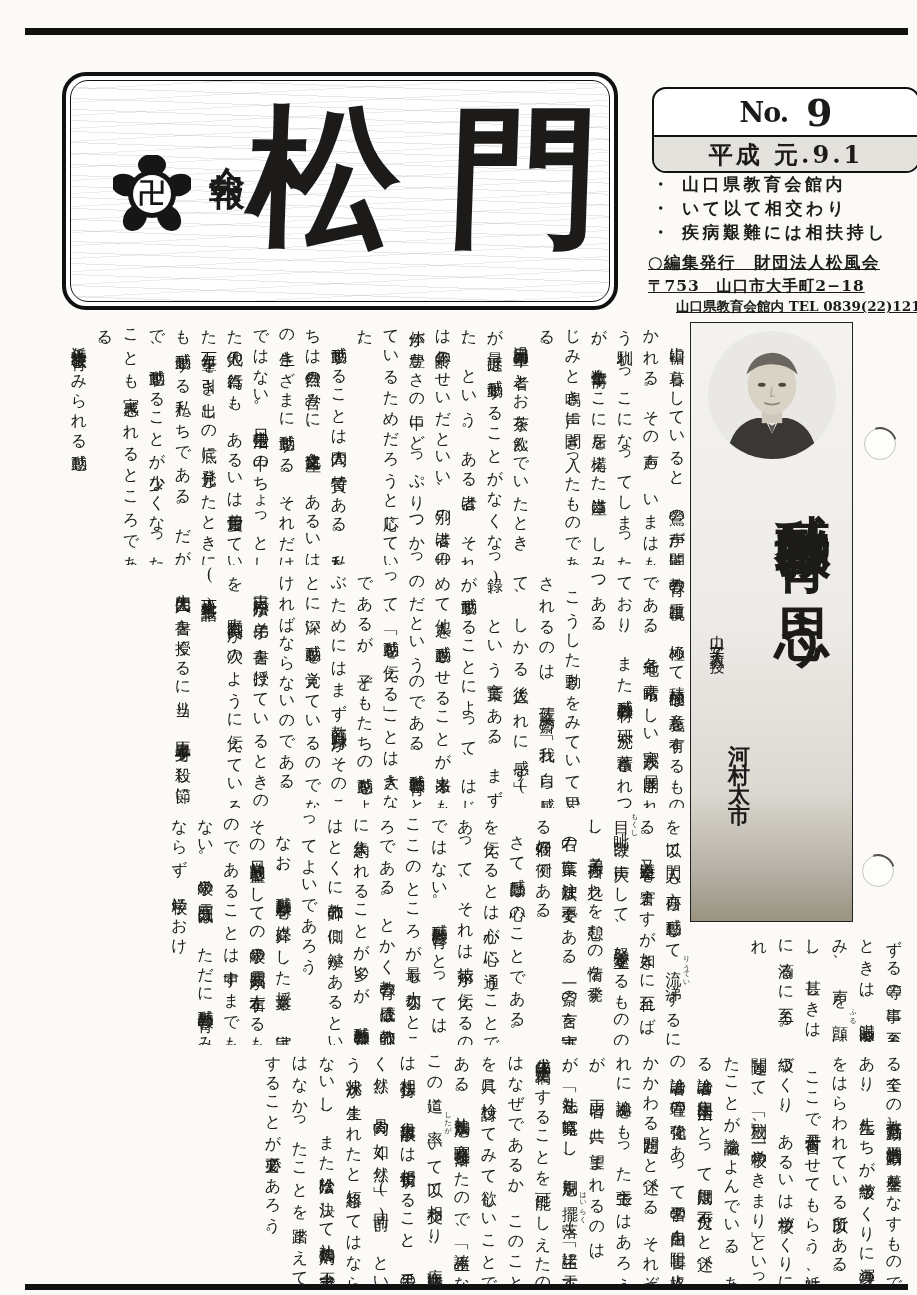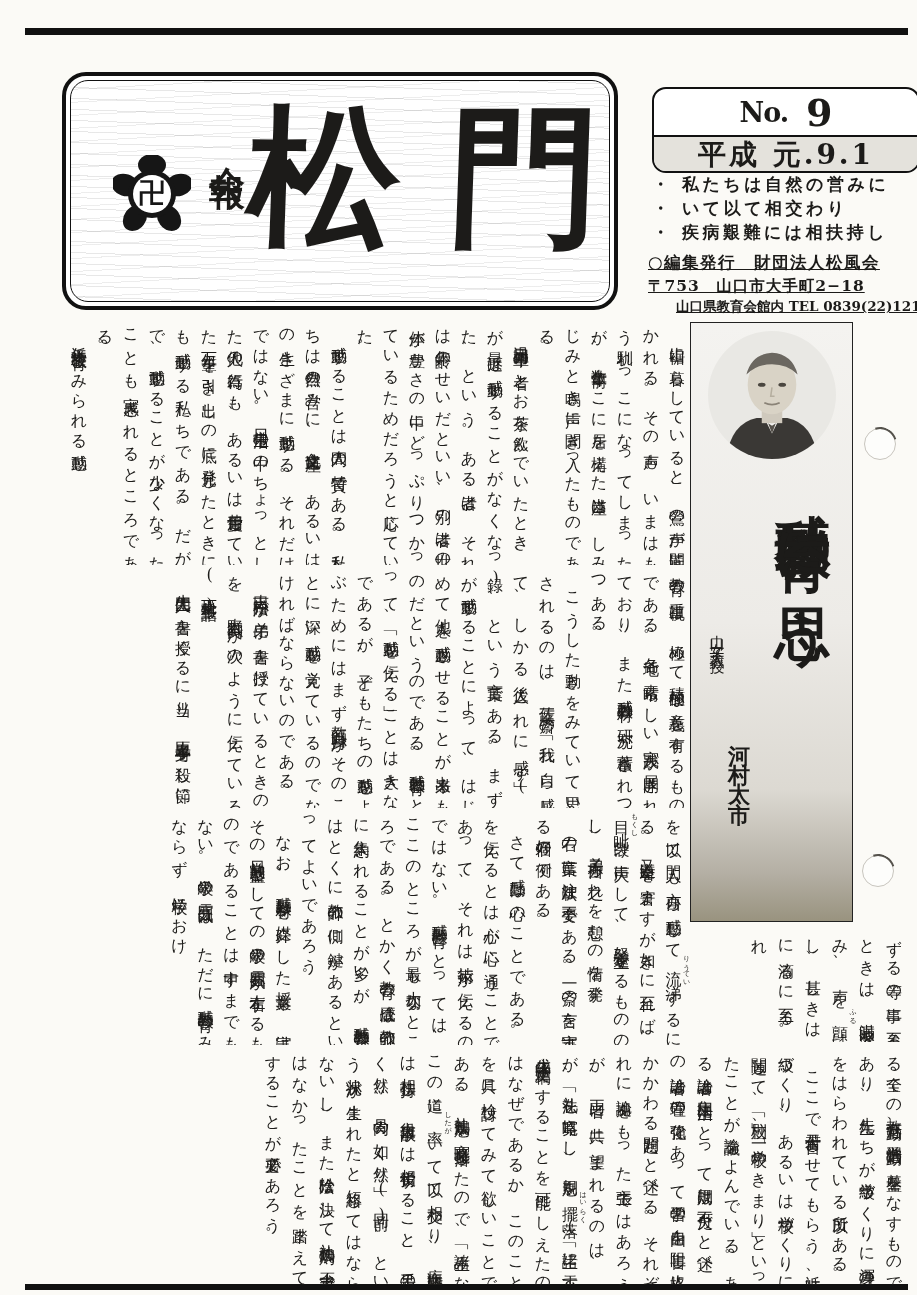--- a/index.html
+++ b/index.html
@@ -20,21 +20,21 @@
   .mast-title{left:248px;top:86px;width:360px;font-size:152px;font-weight:900;letter-spacing:48px;
               line-height:1.2;white-space:nowrap;transform:skewX(-2deg);}
 
   
   .issue-box{left:652px;top:87px;width:268px;height:86px;border:2.5px solid #111;border-radius:14px;
              background:#fff;box-sizing:border-box;overflow:hidden;}
   .issue-top{height:46px;display:flex;align-items:center;justify-content:center;gap:18px;border-bottom:2px solid #111;}
   .issue-no-label{font-size:27px;font-weight:900;letter-spacing:-1px;}
   .issue-no-value{font-size:38px;font-weight:900;}
   .issue-date{height:36px;background:#e4e2dc;display:flex;align-items:center;justify-content:center;
-              font-size:28px;font-weight:900;letter-spacing:3px;}
+              font-size:24px;font-weight:900;letter-spacing:3px;}
 
   
   .motto-list{left:652px;top:172px;font-size:17px;font-weight:bold;line-height:24px;letter-spacing:3.5px;}
   .pub{left:648px;font-weight:bold;white-space:nowrap;text-decoration:underline;}
   .pub1{top:252px;font-size:16.5px;letter-spacing:1.5px;}
   .pub2{top:276px;font-size:15.5px;letter-spacing:1px;}
   .pub3{top:298px;font-size:13.5px;letter-spacing:0;margin-left:28px;}
 
   
   .feature{left:690px;top:322px;width:163px;height:600px;border:1.5px solid #222;box-sizing:border-box;
@@ -92,21 +92,21 @@
 
   <div class="abs issue-box">
     <div class="issue-top">
       <span class="issue-no-label">No.</span>
       <span class="issue-no-value">9</span>
     </div>
     <div class="issue-date">平成 元.9.1</div>
   </div>
 
   <div class="abs motto-list">
-    <div>・ 私たちは自然の営みに</div>
+    <div>・ 山口県教育会館内</div>
     <div>・ いて以て相交わり</div>
     <div>・ 疾病艱難には相扶持し</div>
   </div>
 
   <div class="abs pub pub1">○編集発行　財団法人松風会</div>
   <div class="abs pub pub2">〒753　山口市大手町2−18</div>
   <div class="abs pub pub3">山口県教育会館内 TEL 0839(22)1218</div>
 
   <div class="abs feature">
     <div class="portrait">

